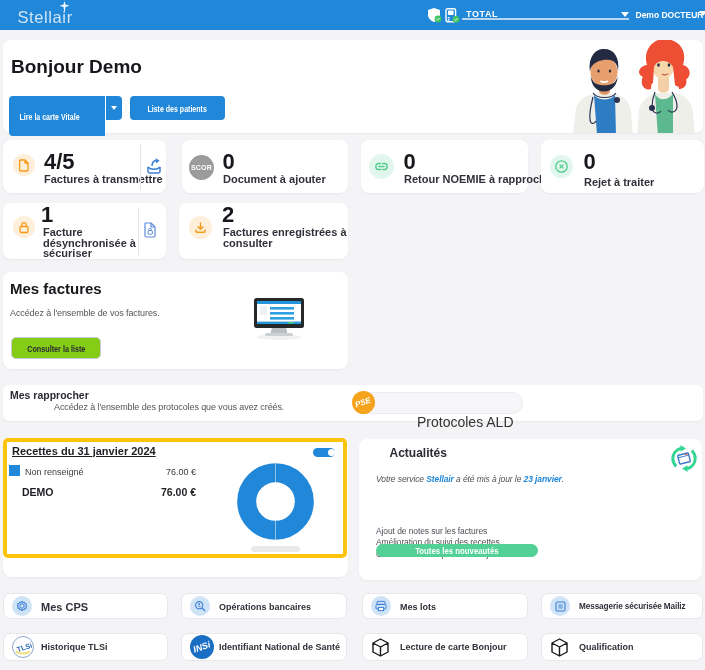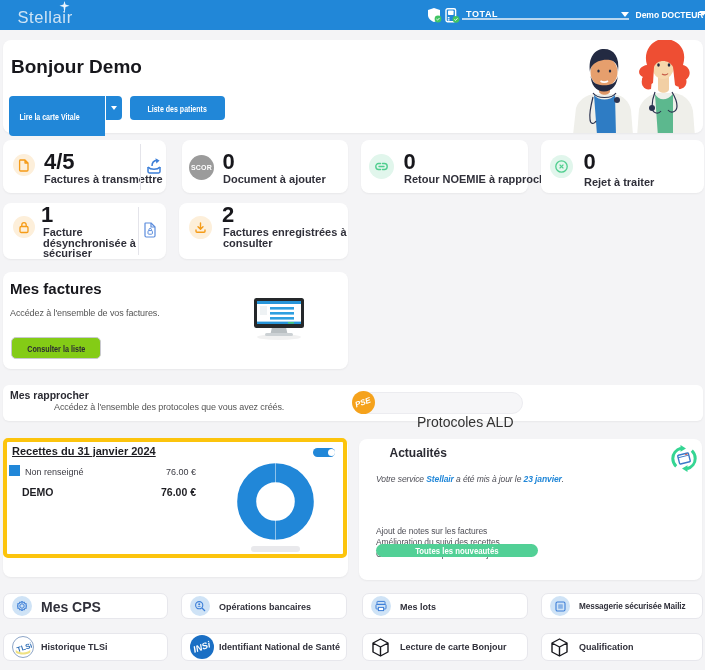--- a/index.html
+++ b/index.html
@@ -232,21 +232,21 @@
 <div class="abs" style="left:376px;top:544px;width:162px;height:13px;background:#52d096;border-radius:7px;display:flex;align-items:center;justify-content:center;color:#fff;font-size:9.5px;font-weight:bold;">
     <span style="transform:scaleX(0.82);">Toutes les nouveautés</span>
   </div>
 
 <div class="abs" style="left:3px;top:593px;width:165px;height:26px;background:#fff;border:1px solid #e7e7ec;border-radius:7px;"></div>
 <div class="circ" style="left:12px;top:596px;width:20px;height:20px;background:#cfe3f6;">
   <svg width="12" height="12" viewBox="0 0 12 12">
       <path d="M6 3.8 A2.2 2.2 0 1 0 6 8.2 A2.2 2.2 0 1 0 6 3.8 M6 1 L6.6 2.6 L8.3 2 L8.6 3.7 L10.4 3.7 L9.8 5.4 L11 6 L9.8 6.6 L10.4 8.3 L8.6 8.3 L8.3 10 L6.6 9.4 L6 11 L5.4 9.4 L3.7 10 L3.4 8.3 L1.6 8.3 L2.2 6.6 L1 6 L2.2 5.4 L1.6 3.7 L3.4 3.7 L3.7 2 L5.4 2.6 Z" fill="none" stroke="#3d7fd8" stroke-width="1"></path>
     </svg>
 </div>
-<div class="abs lbl" style="left:41px;top:602px;font-size:14px;">Mes CPS</div>
+<div class="abs lbl" style="left:41px;top:602px;font-size:11px;">Mes CPS</div>
 
 <div class="abs" style="left:181px;top:593px;width:166px;height:26px;background:#fff;border:1px solid #e7e7ec;border-radius:7px;"></div>
 <div class="circ" style="left:190px;top:596px;width:20px;height:20px;background:#cfe3f6;">
   <svg width="12" height="12" viewBox="0 0 12 12">
       <circle cx="5.2" cy="5.2" r="3.6" fill="none" stroke="#3d7fd8" stroke-width="1.1"></circle>
       <path d="M8 8 L11 11" stroke="#3d7fd8" stroke-width="1.3"></path>
       <circle cx="5.2" cy="4.3" r="1" fill="#3d7fd8"></circle>
       <path d="M3.4 6.8 C3.8 5.8 6.6 5.8 7 6.8" fill="#3d7fd8"></path>
     </svg>
 </div>

